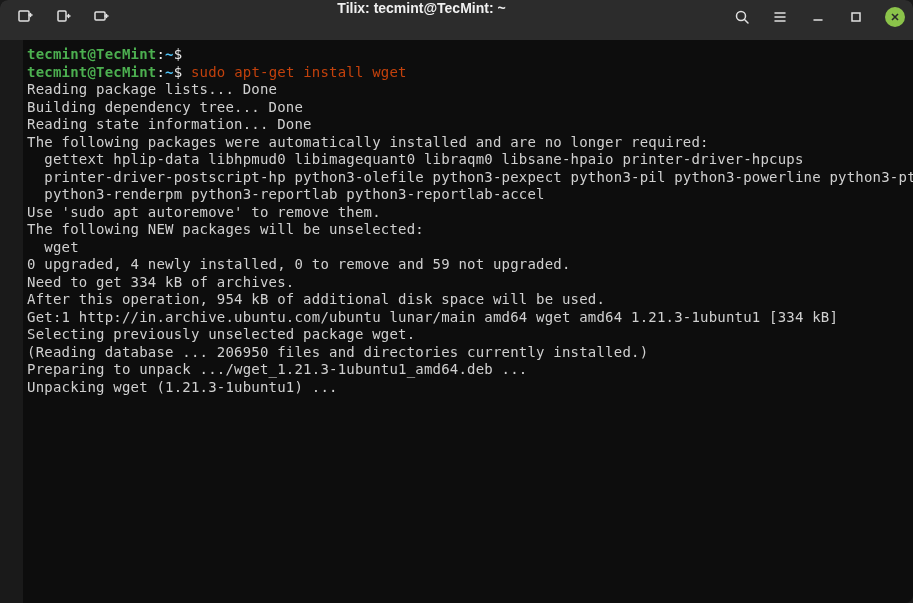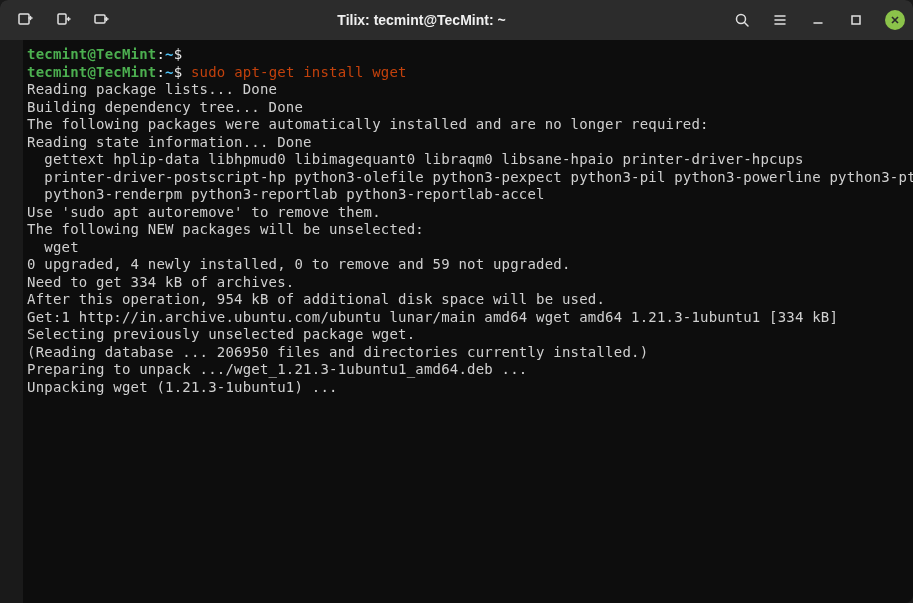--- a/index.html
+++ b/index.html
@@ -12,21 +12,21 @@
       height: 603px;
       background: #1a1a1a;
       font-family: monospace;
       overflow: hidden;
       border-radius: 8px;
     }
     .titlebar {
       height: 40px;
       background: #2c2c2c;
       display: flex;
-      align-items: center;
+      align-items: flex-start;
       padding: 0 8px;
       color: #e0e0e0;
       border-radius: 8px 8px 0 0;
     }
     .titlebar-left {
       display: flex;
       align-items: center;
       gap: 4px;
     }
     .titlebar-btn {
@@ -153,22 +153,22 @@
       </svg>
     </div>
   </div>
 </div>
 
 <div class="terminal">
   <div class="term-line"><span class="prompt-user">tecmint@TecMint</span><span class="prompt-sep">:</span><span class="prompt-path">~</span><span class="prompt-dollar">$</span><span class="cmd"> </span></div>
   <div class="term-line"><span class="prompt-user">tecmint@TecMint</span><span class="prompt-sep">:</span><span class="prompt-path">~</span><span class="prompt-dollar">$</span><span class="cmd"> sudo apt-get install wget</span></div>
   <div class="term-line">Reading package lists... Done</div>
   <div class="term-line">Building dependency tree... Done</div>
+  <div class="term-line">Reading state information... Done</div>
   <div class="term-line">The following packages were automatically installed and are no longer required:</div>
-  <div class="term-line">Reading state information... Done</div>
   <div class="term-line">  gettext hplip-data libhpmud0 libimagequant0 libraqm0 libsane-hpaio printer-driver-hpcups</div>
   <div class="term-line">  printer-driver-postscript-hp python3-olefile python3-pexpect python3-pil python3-powerline python3-ptyprocess</div>
   <div class="term-line">  python3-renderpm python3-reportlab python3-reportlab-accel</div>
   <div class="term-line">Use 'sudo apt autoremove' to remove them.</div>
   <div class="term-line">The following NEW packages will be unselected:</div>
   <div class="term-line">  wget</div>
   <div class="term-line">0 upgraded, 4 newly installed, 0 to remove and 59 not upgraded.</div>
   <div class="term-line">Need to get 334 kB of archives.</div>
   <div class="term-line">After this operation, 954 kB of additional disk space will be used.</div>
   <div class="term-line">Get:1 http://in.archive.ubuntu.com/ubuntu lunar/main amd64 wget amd64 1.21.3-1ubuntu1 [334 kB]</div>

